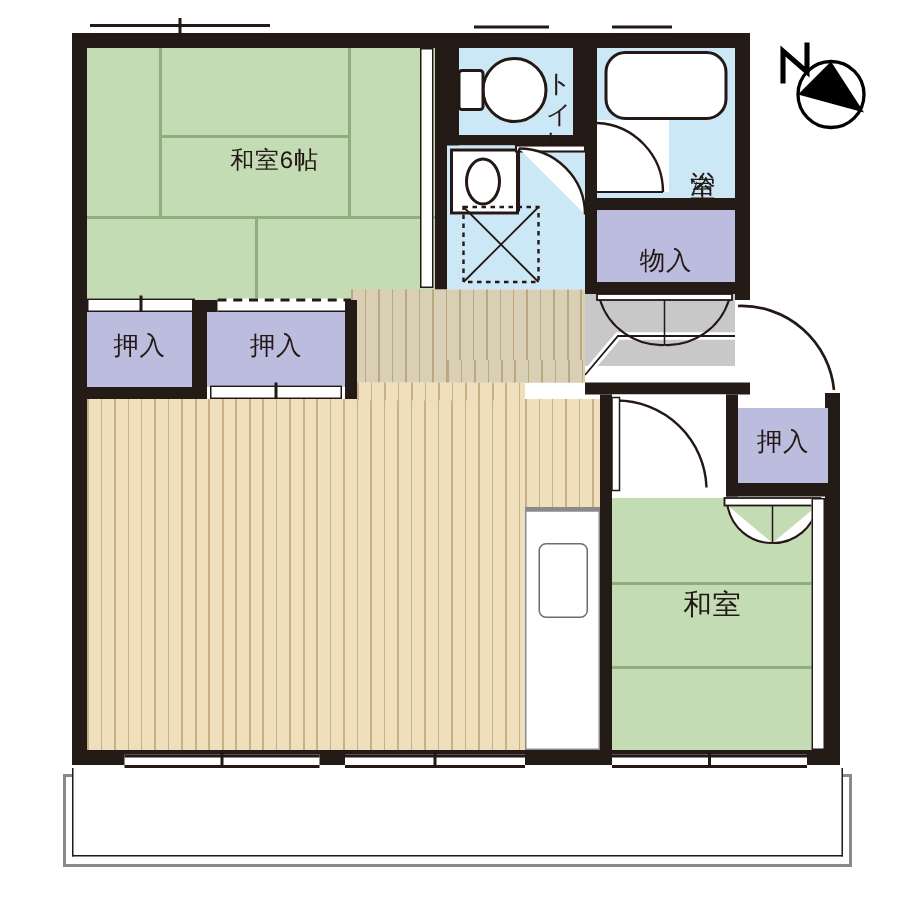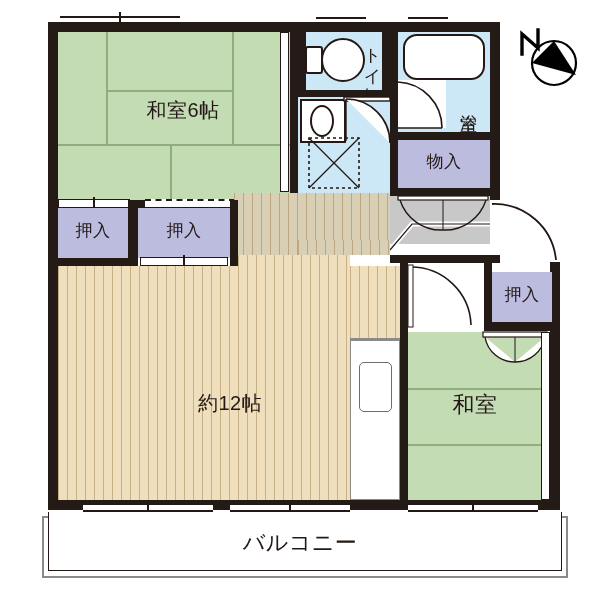--- a/index.html
+++ b/index.html
@@ -25,22 +25,22 @@
   
   .planks{
     background-image:repeating-linear-gradient(90deg,
       rgba(150,120,70,.45) 0px, rgba(150,120,70,.45) 1px,
       rgba(0,0,0,0) 1px, rgba(0,0,0,0) 9px);
   }
 
   
   .label{position:absolute;color:#231815;line-height:1.12;text-align:center;
          white-space:pre;letter-spacing:.5px;}
-  .lbl-lg{font-size:20px;}
-  .lbl-md{font-size:22px;}
+  .lbl-lg{font-size:16px;}
+  .lbl-md{font-size:19px;}
   .lbl-sm{font-size:17px;}
   .vert{writing-mode:vertical-rl;text-orientation:upright;letter-spacing:1px;}
 
   
   .win{background:#ffffff;border-top:2px solid #231815;border-bottom:2px solid #231815;}
   .sld{background:#ffffff;border:1px solid #231815;}
 
   
   .fx{position:absolute;box-sizing:border-box;border:2px solid #231815;background:#ffffff;}
   .fx-r{border-radius:50%;}
@@ -118,21 +118,21 @@
   <svg class="ab" style="left:398px;top:80px;width:48px;height:50px;" viewBox="0 0 48 50">
     <rect x="0" y="0" width="48" height="48" fill="#ffffff"></rect>
     <path d="M0 2 A46 46 0 0 1 44 48" fill="#ffffff" stroke="#231815" stroke-width="1.6"></path>
     <line x1="0" y1="48" x2="44" y2="48" stroke="#231815" stroke-width="1.4"></line>
   </svg>
   <div class="label lbl-sm vert" style="left:459px;top:78px;height:48px;">浴室</div>
 
   <div class="ab closet" style="left:398px;top:140px;width:92px;height:48px;"></div>
   <div class="ab wall" style="left:390px;top:140px;width:8px;height:58px;"></div>
   <div class="ab wall" style="left:390px;top:188px;width:110px;height:8px;"></div>
-  <div class="label lbl-sm" style="left:404px;top:152px;width:80px;">物入</div>
+  <div class="label lbl-sm" style="left:404px;top:164px;width:80px;">物入</div>
 
   <div class="ab wood-dark planks" style="left:234px;top:193px;width:156px;height:62px;"></div>
 
   <div class="ab wood-dark planks" style="left:234px;top:193px;width:64px;height:62px;"></div>
 
   <div class="ab grey" style="left:390px;top:196px;width:100px;height:48px;"></div>
 
   <svg class="ab" style="left:382px;top:190px;width:116px;height:70px;" viewBox="0 0 116 70">
     <path d="M8 60 L30 34 L116 34" fill="none" stroke="#ffffff" stroke-width="5"></path>
     <path d="M8 60 L30 34 L116 34" fill="none" stroke="#231815" stroke-width="1.2"></path>
@@ -162,21 +162,20 @@
 
   <div class="ab wall" style="left:48px;top:258px;width:90px;height:8px;"></div>
   <div class="ab wall" style="left:230px;top:200px;width:8px;height:66px;"></div>
 
   <div class="ab sld" style="left:140px;top:257px;width:88px;height:9px;"></div>
   <div class="ab" style="left:183px;top:255px;width:2px;height:13px;background:#231815;"></div>
 
   <div class="ab wood planks" style="left:58px;top:266px;width:292px;height:234px;"></div>
 
   <div class="ab wood planks" style="left:238px;top:255px;width:112px;height:12px;"></div>
-  <div class="label lbl-lg" style="left:150px;top:392px;width:160px;">約12帖</div>
 
   <div class="ab white" style="left:350px;top:340px;width:50px;height:160px;border:1px solid #8a8a8a;"></div>
   <div class="ab" style="left:359px;top:362px;width:33px;height:50px;background:#ffffff;border:1.5px solid #6d6d6d;border-radius:5px;"></div>
   <div class="ab wood planks" style="left:350px;top:266px;width:50px;height:74px;"></div>
   <div class="ab" style="left:350px;top:338px;width:50px;height:3px;background:#8a8a8a;"></div>
 
   <div class="ab wall" style="left:400px;top:263px;width:8px;height:247px;"></div>
 
   <div class="ab win" style="left:83px;top:503px;width:130px;height:9px;"></div>
   <div class="ab" style="left:147px;top:500px;width:2px;height:15px;background:#231815;"></div>
@@ -210,21 +209,20 @@
     <path d="M3 2 A60 60 0 0 1 63 60" fill="#ffffff" stroke="#231815" stroke-width="1.6"></path>
     <line x1="3" y1="2" x2="3" y2="60" stroke="#231815" stroke-width="1.4"></line>
     <rect x="0" y="0" width="5" height="62" fill="#ffffff" stroke="#231815" stroke-width="1"></rect>
   </svg>
 
   <div class="ab wood-dark planks" style="left:298px;top:240px;width:92px;height:15px;"></div>
   <div class="ab wall" style="left:238px;top:255px;width:0px;height:0px;"></div>
 
   <div class="ab" style="left:42px;top:516px;width:526px;height:62px;background:#ffffff;border:2px solid #8a8a8a;"></div>
   <div class="ab" style="left:48px;top:512px;width:514px;height:59px;background:#ffffff;border:1.5px solid #231815;border-top:none;"></div>
-  <div class="label lbl-md" style="left:200px;top:531px;width:200px;">バルコニー</div>
 
   <div class="ab" style="left:508px;top:18px;width:74px;height:72px;">
     <svg viewBox="0 0 74 72" style="width:74px;height:72px;">
       <circle cx="46" cy="45" r="22" fill="#ffffff" stroke="#000000" stroke-width="2.2"></circle>
       <path d="M24 45 L68 57 L46 23 Z" fill="#000000"></path>
       <path d="M14 36 L14 16 L30 30 L30 12" fill="none" stroke="#000000" stroke-width="3.4" stroke-linecap="square" stroke-linejoin="miter"></path>
     </svg>
   </div>
   <div class="label" style="left:0px;top:0px;width:0;height:0;overflow:hidden;font-size:1px;color:transparent;">N</div>
 

